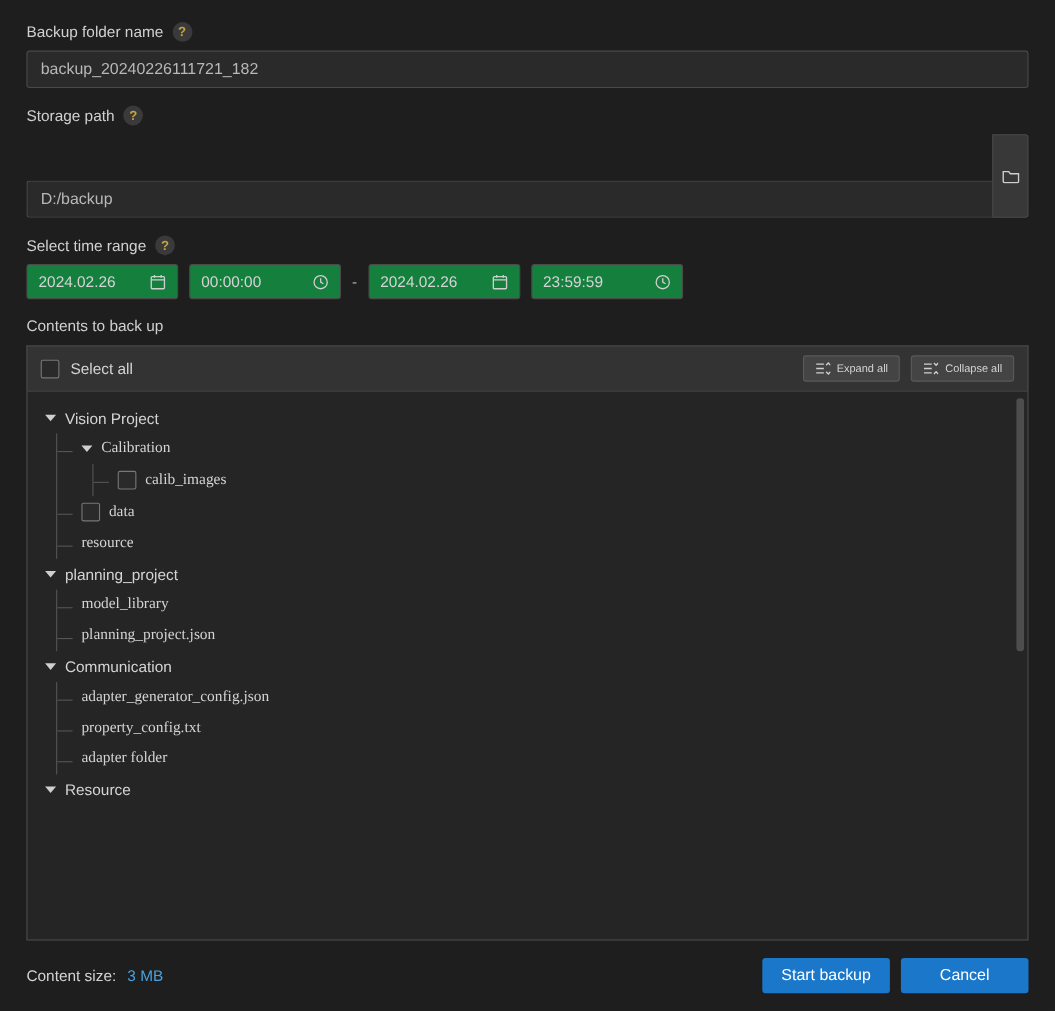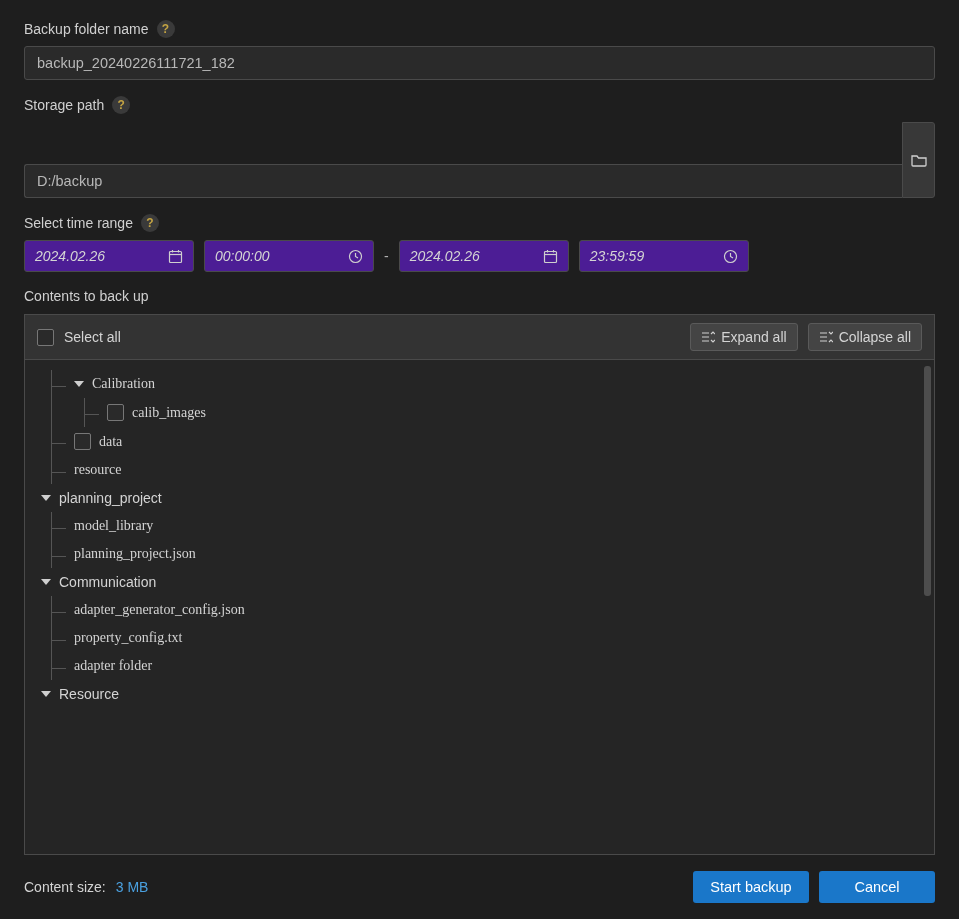--- a/index.html
+++ b/index.html
@@ -65,27 +65,26 @@
   .time-row {
     display: flex;
     align-items: center;
     gap: 10px;
     margin-bottom: 16px;
   }
   .dt-box {
     display: flex;
     align-items: center;
     justify-content: space-between;
-    background: #4c1d95;
+    background: #15803d;
     border: 1px solid #4a4a4a;
     border-radius: 3px;
     padding: 7px 10px;
-    width: 170px;
+    width: 138px;
     color: #d4d4d4;
-    font-style: italic;
   }
   .dash { color: #b0b0b0; }
   .section-label {
     color: #d0d0d0;
     margin-bottom: 10px;
   }
   .toolbar {
     display: flex;
     align-items: center;
     background: #333333;
@@ -106,21 +105,21 @@
   .toolbar-spacer { flex: 1; }
   .toolbar-btn {
     display: flex;
     align-items: center;
     gap: 6px;
     background: #444444;
     border: 1px solid #5a5a5a;
     color: #d4d4d4;
     padding: 5px 10px;
     border-radius: 3px;
-    font-size: 14px;
+    font-size: 10px;
     cursor: pointer;
   }
   .tree-container {
     flex: 1;
     background: #252525;
     border: 1px solid #4a4a4a;
     overflow-y: auto;
     padding: 10px 12px 0 12px;
     position: relative;
   }
@@ -264,20 +263,24 @@
       </svg>
     <span>Collapse all</span>
   </button>
 </div>
 
 <div class="tree-container">
   <div class="tree-scrollbar"></div>
   <ul class="tree">
 
     <li>
+      <div class="tree-row">
+        <div class="caret"></div>
+        <span>Vision Project</span>
+      </div>
       <ul>
         <li>
           <div class="tree-row">
             <div class="caret"></div>
             <span>Calibration</span>
           </div>
           <ul>
             <li>
               <div class="tree-row">
                 <div class="checkbox"></div>

